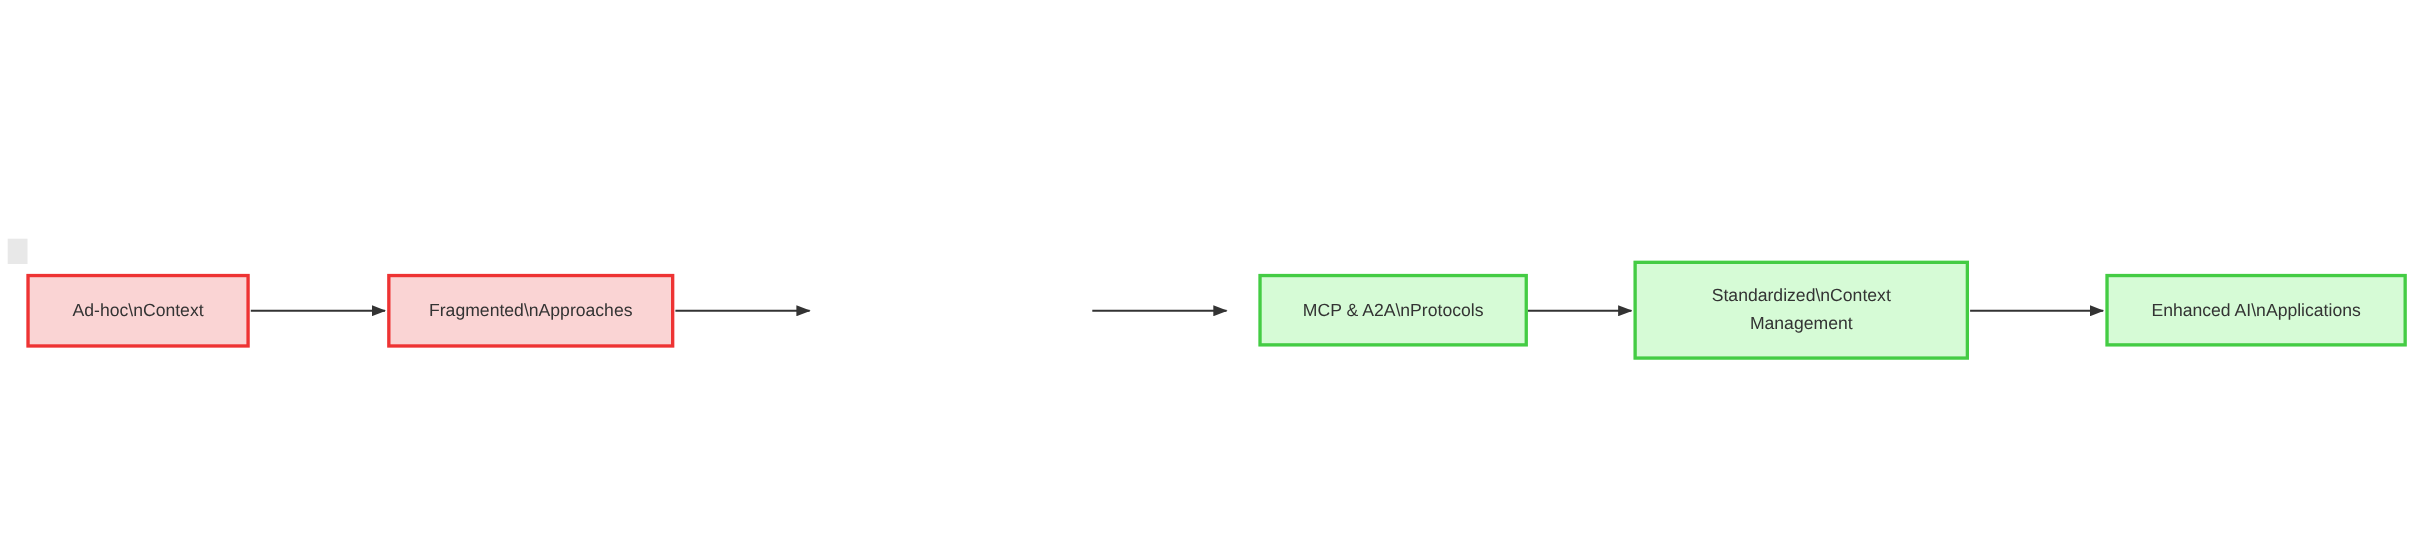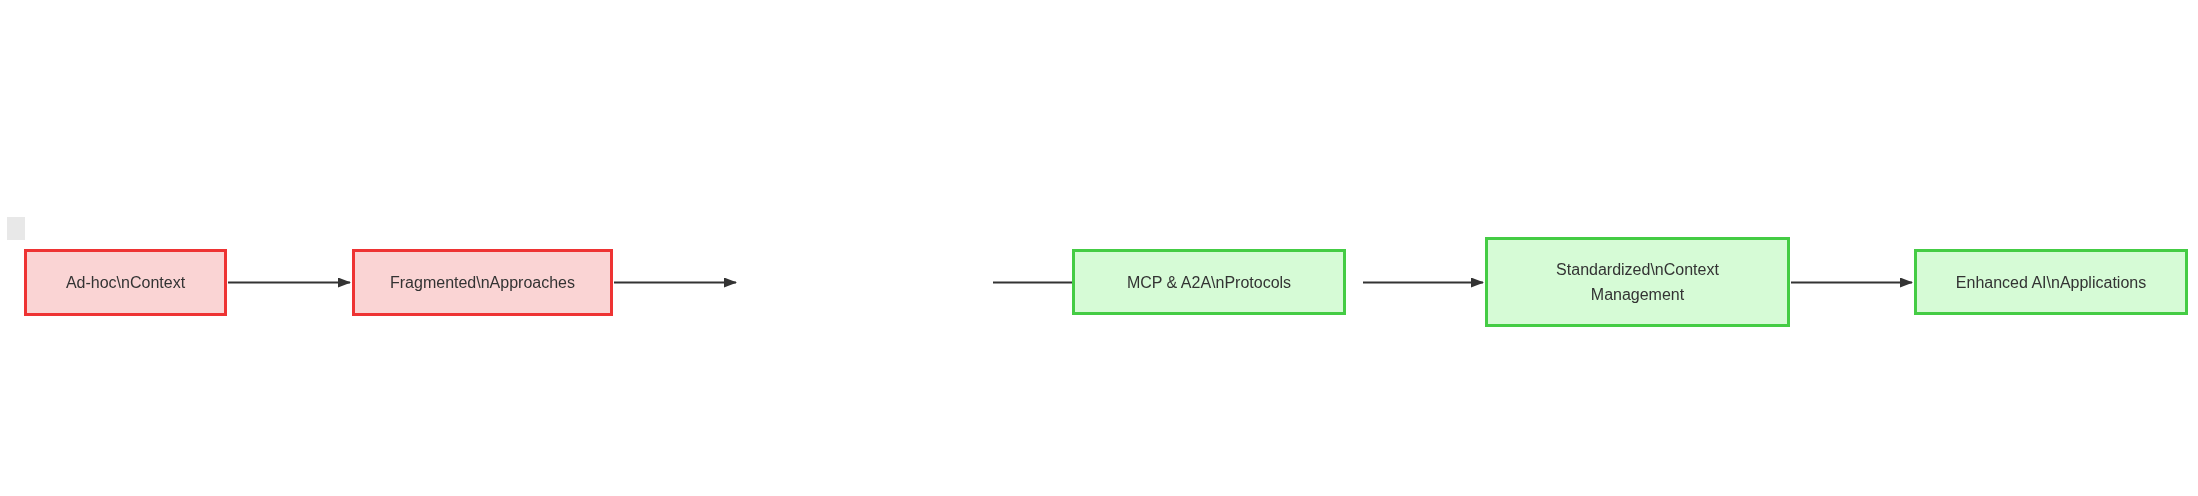--- a/index.html
+++ b/index.html
@@ -74,21 +74,21 @@
 
   <div class="node node-1" style="left: 24px; top: 249px; width: 203px; height: 67px; background: rgb(250, 212, 212); border-color: rgb(238, 51, 51); color: rgb(51, 51, 51);">
     <span class="label">Ad-hoc\nContext</span>
   </div>
 
   <div class="node node-2" style="left: 352px; top: 249px; width: 261px; height: 67px; background: rgb(250, 212, 212); border-color: rgb(238, 51, 51); color: rgb(51, 51, 51);">
     <span class="label">Fragmented\nApproaches</span>
   </div>
 
 
-  <div class="node node-4" style="left: 1072px; top: 249px; width: 274px; height: 66px; background: rgb(214, 251, 214); border-color: rgb(68, 204, 68); color: rgb(51, 51, 51); text-align: center;">
+  <div class="node node-4" style="left: 1144px; top: 249px; width: 245px; height: 66px; background: rgb(214, 251, 214); border-color: rgb(68, 204, 68); color: rgb(51, 51, 51); text-align: center;">
     <span class="label">MCP &amp; A2A\nProtocols</span>
   </div>
 
   <div class="node node-5" style="left: 1485px; top: 237px; width: 305px; height: 90px; background: rgb(214, 251, 214); border-color: rgb(68, 204, 68); color: rgb(51, 51, 51);">
     <span class="label">Standardized\nContext Management</span>
   </div>
 
   <div class="node node-6" style="left: 1914px; top: 249px; width: 274px; height: 66px; background: rgb(214, 251, 214); border-color: rgb(68, 204, 68); color: rgb(51, 51, 51);">
     <span class="label">Enhanced AI\nApplications</span>
   </div>

